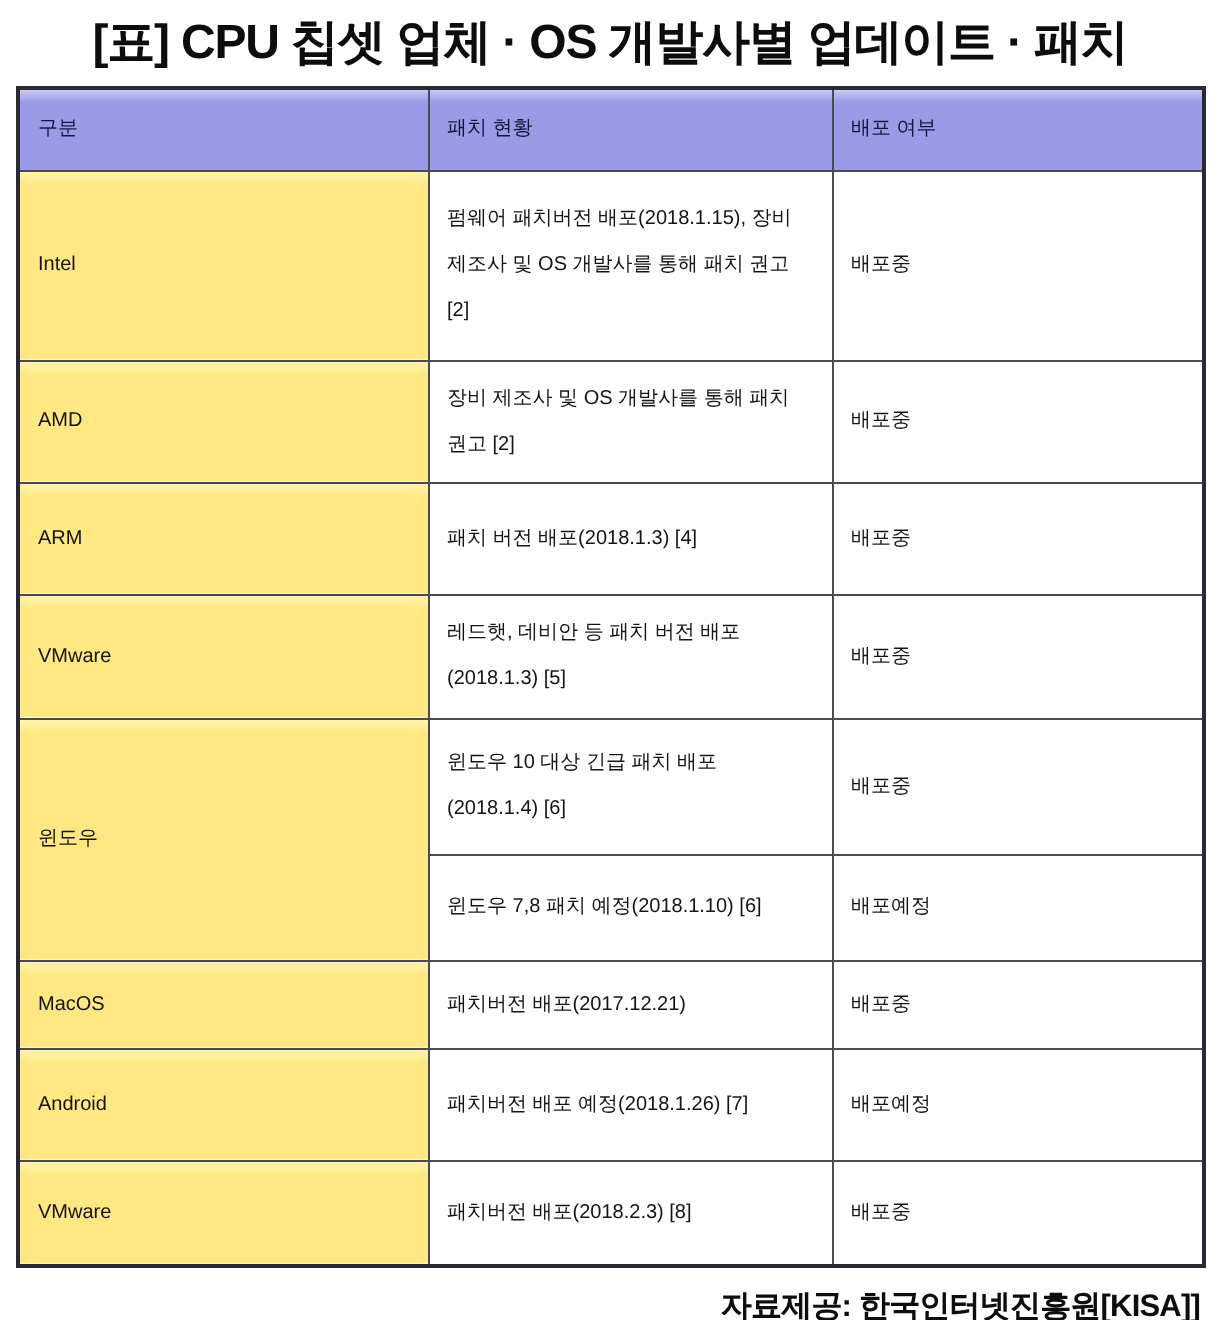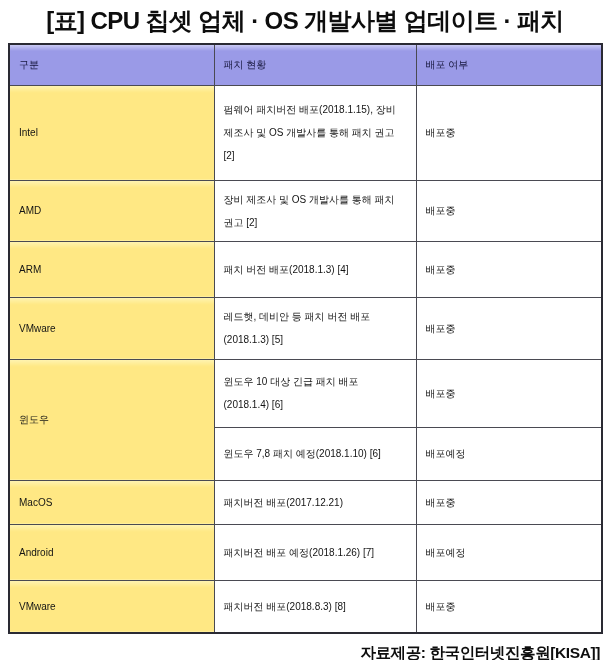--- a/index.html
+++ b/index.html
@@ -119,19 +119,19 @@
         <td>패치버전 배포(2017.12.21)</td>
         <td>배포중</td>
       </tr>
       <tr>
         <td class="vendor">Android</td>
         <td>패치버전 배포 예정(2018.1.26) [7]</td>
         <td>배포예정</td>
       </tr>
       <tr>
         <td class="vendor">VMware</td>
-        <td>패치버전 배포(2018.8.3) [8]</td>
+        <td>패치버전 배포(2018.2.3) [8]</td>
         <td>배포중</td>
       </tr>
     </tbody>
 </table>
 
 <div class="source">자료제공: 한국인터넷진흥원[KISA]]</div>
 
 </body></html>

